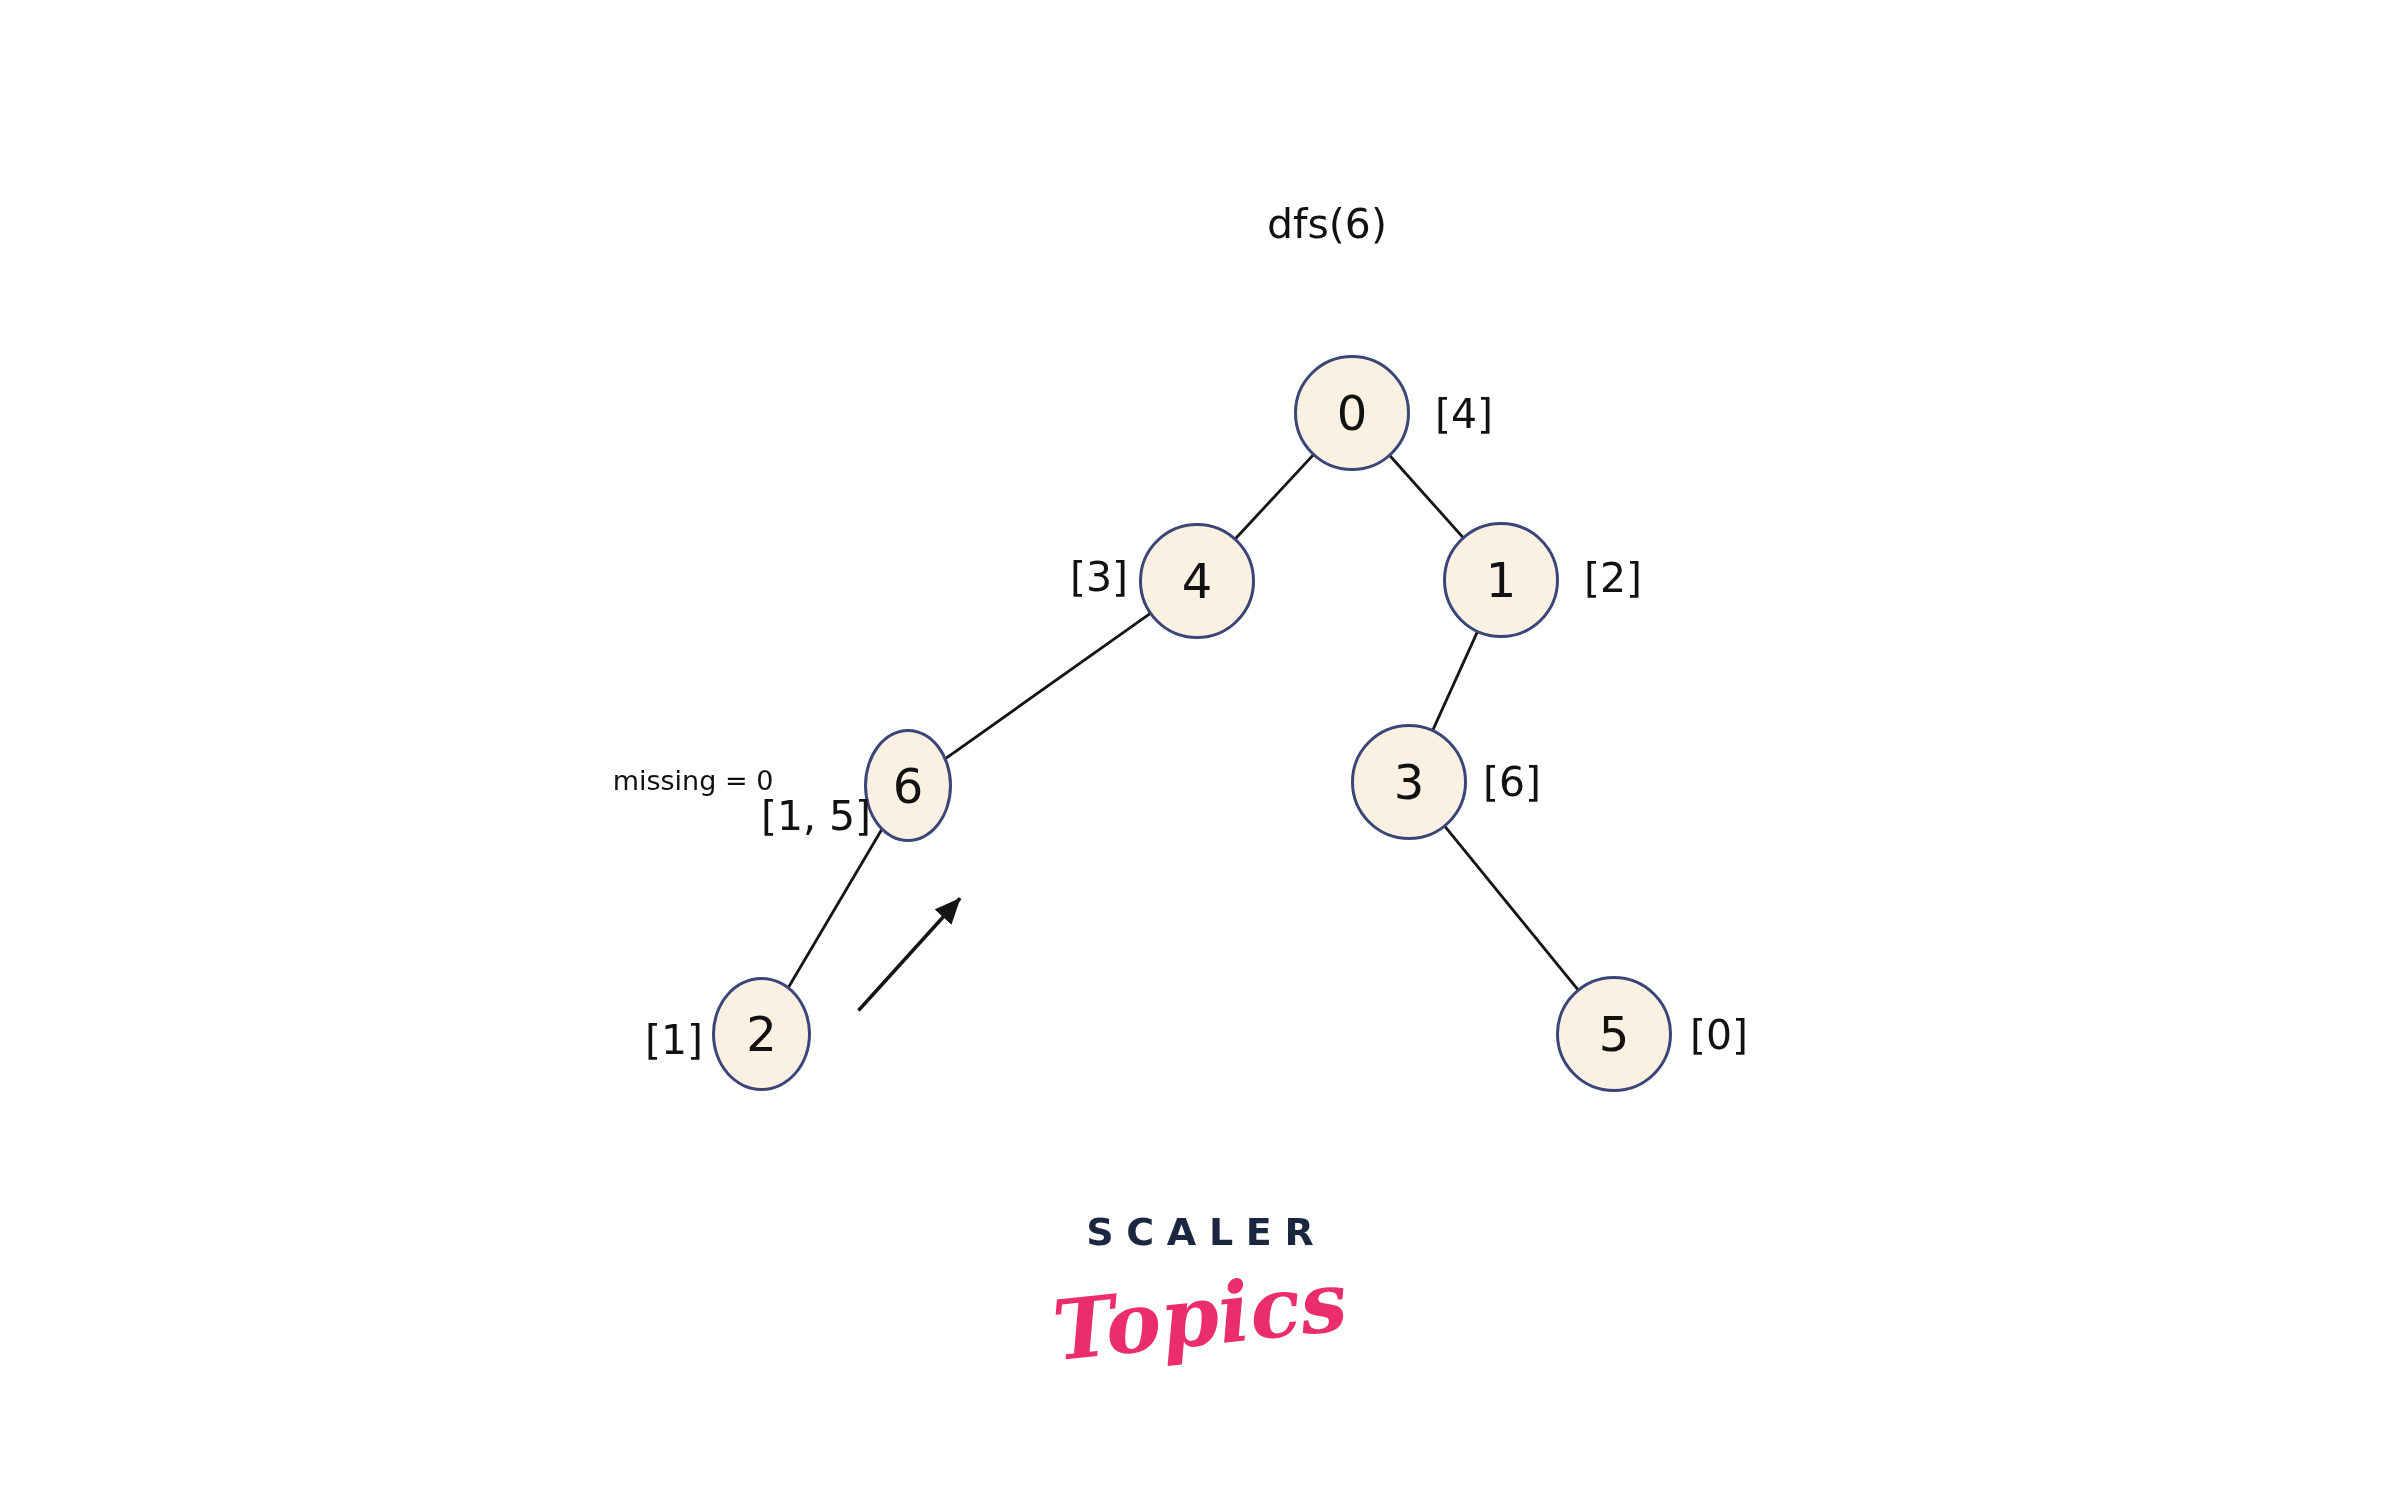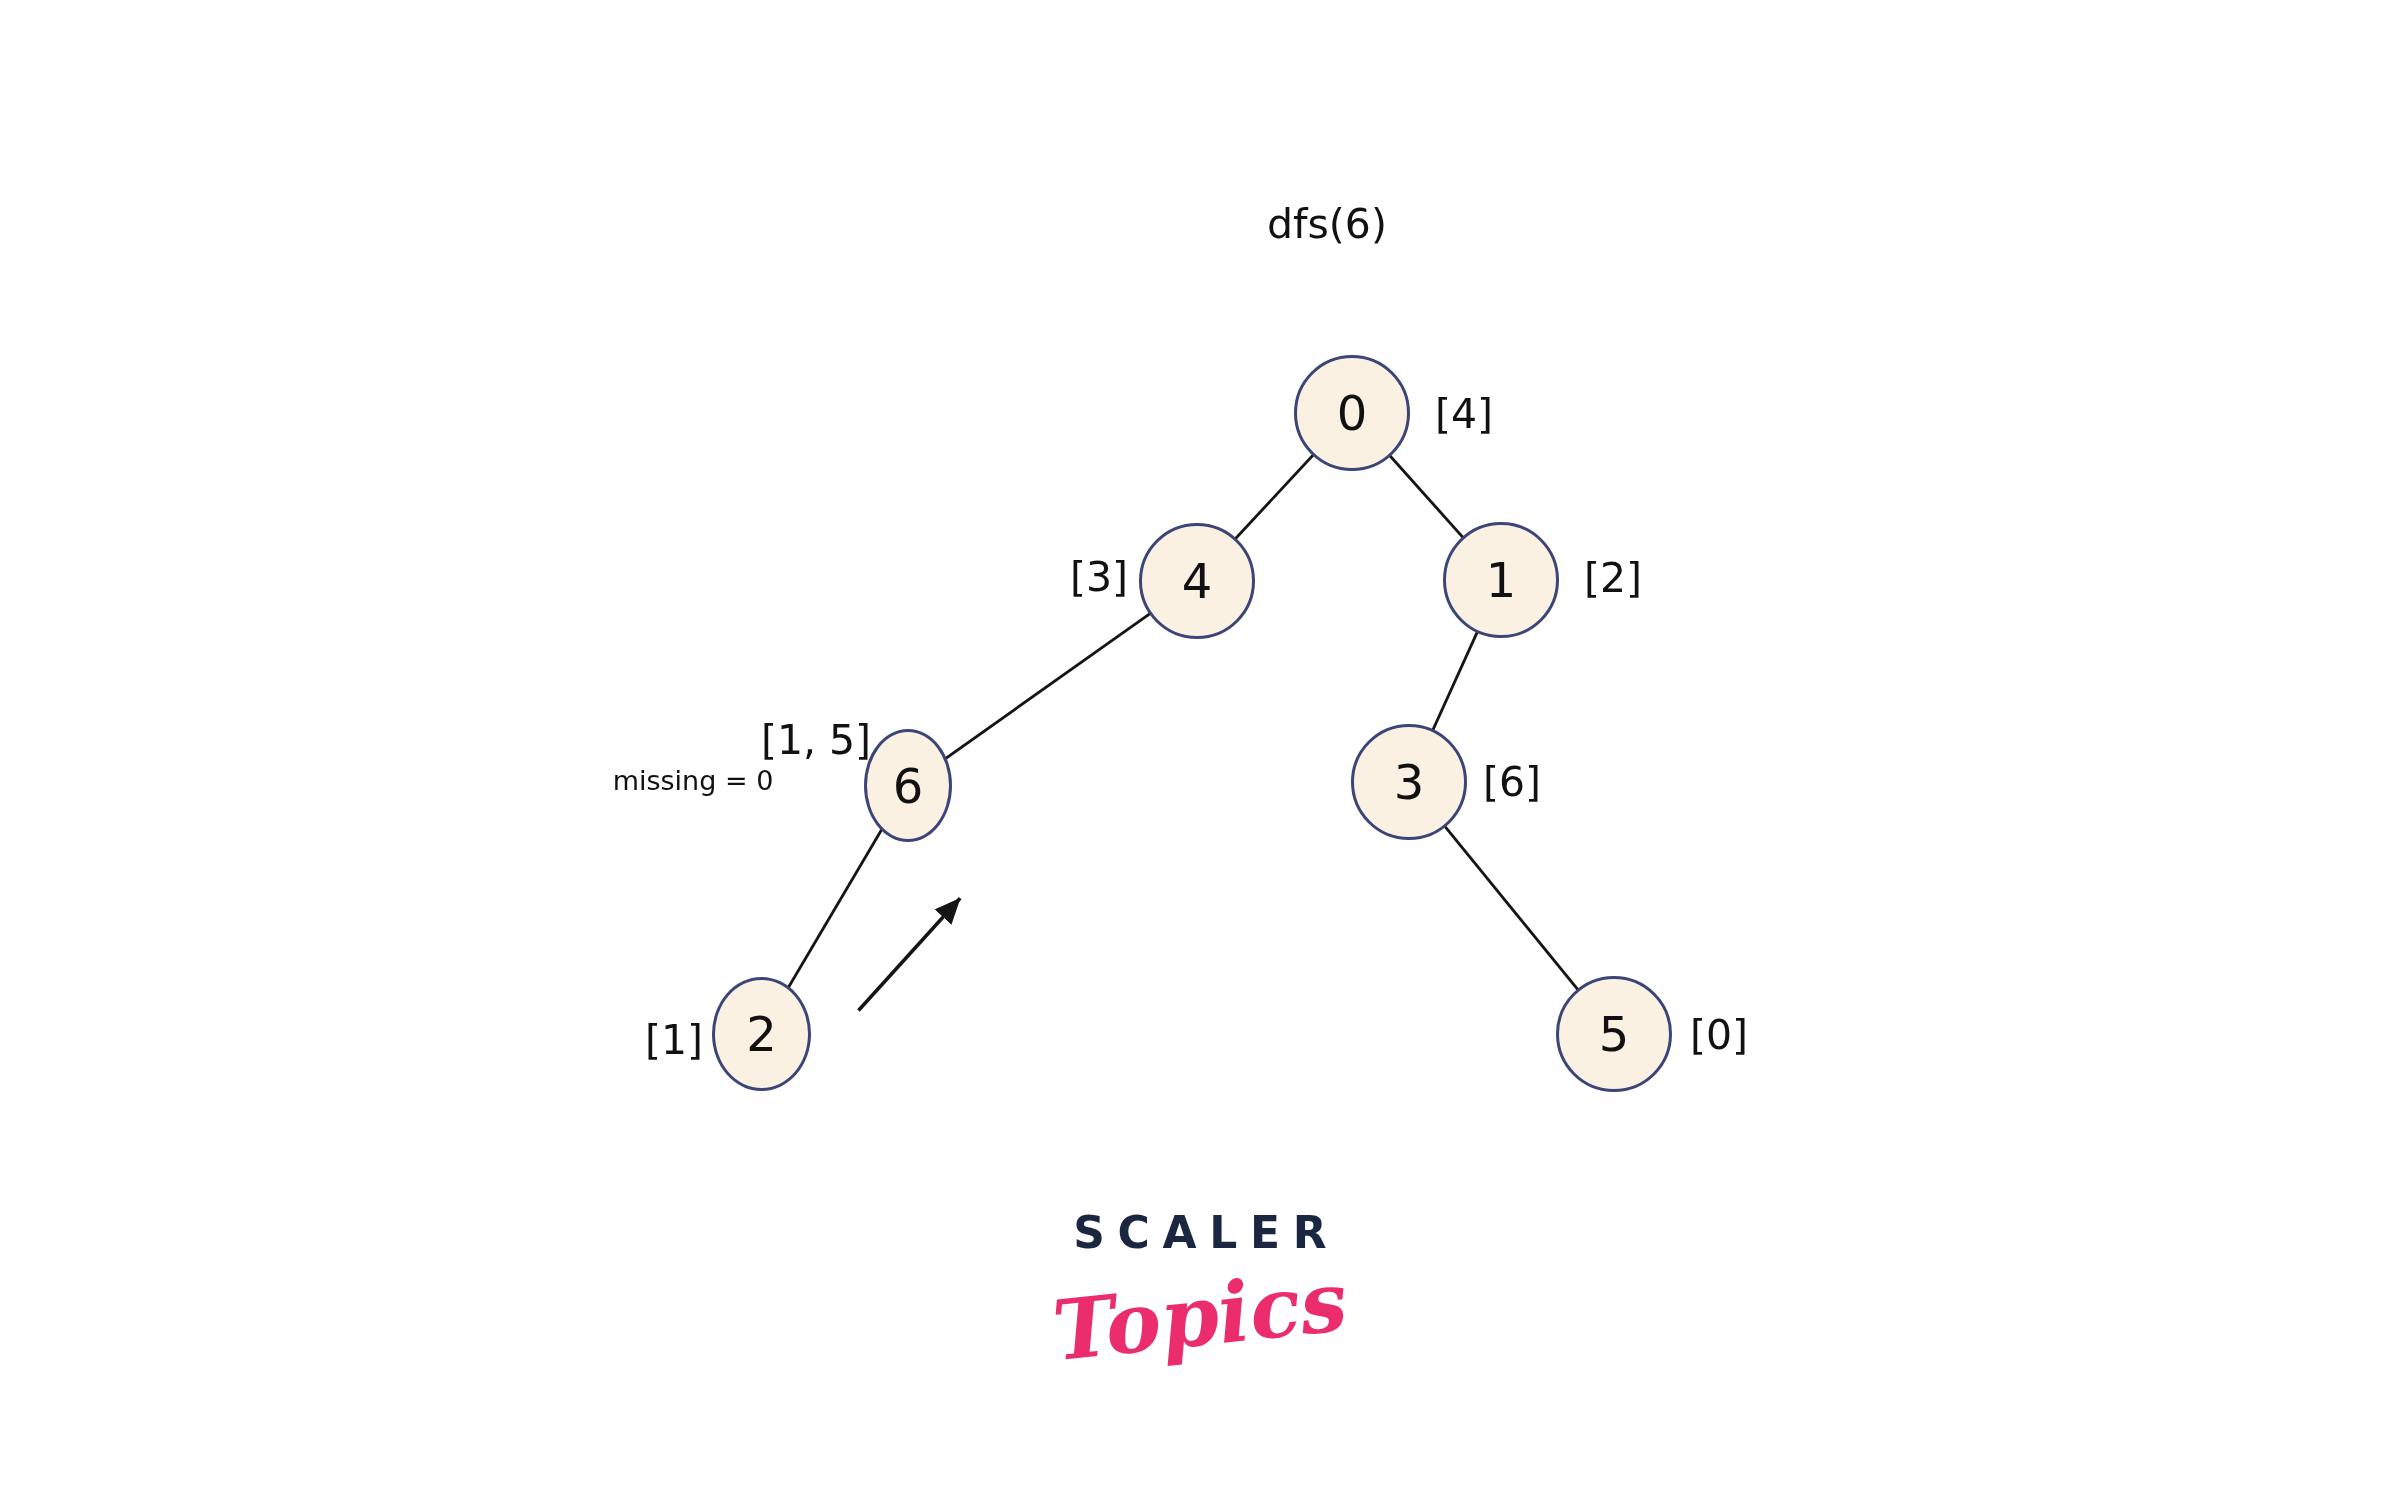--- a/index.html
+++ b/index.html
@@ -67,21 +67,21 @@
     left: 1200px;
     top: 1296px;
     width: 0;
     height: 0;
   }
   .logo-brand {
     position: absolute;
     left: 0;
     top: -64px;
     transform: translate(-50%, -50%);
-    font-size: 44px;
+    font-size: 38px;
     font-weight: bold;
     letter-spacing: 12.7px;
     text-indent: 12.7px;
     color: #1B2740;
     white-space: nowrap;
   }
   .logo-wordmark {
     position: absolute;
     left: 0;
     top: 20px;
@@ -143,21 +143,21 @@
   <div class="node" style="left:1351px; top:724px; width:116px; height:116px;">
     <span>3</span>
   </div>
   <div class="node" style="left:1556px; top:976px; width:116px; height:116px;">
     <span>5</span>
   </div>
 
   <div class="blabel" style="left:1464px; top:414px;">[4]</div>
   <div class="blabel" style="left:1099px; top:577px;">[3]</div>
   <div class="blabel" style="left:1613px; top:578px;">[2]</div>
-  <div class="blabel" style="left:816px; top:740px;">[1, 5]</div>
+  <div class="blabel" style="left:816px; top:816px;">[1, 5]</div>
   <div class="blabel" style="left:674px;  top:1040px;">[1]</div>
   <div class="blabel" style="left:1512px; top:782px;">[6]</div>
   <div class="blabel" style="left:1719px; top:1035px;">[0]</div>
 
   <div class="missing" style="left:693px; top:780px;">missing = 0</div>
 
   <div class="logo">
     <div class="logo-brand">SCALER</div>
     <div class="logo-wordmark">Topics</div>
   </div>

